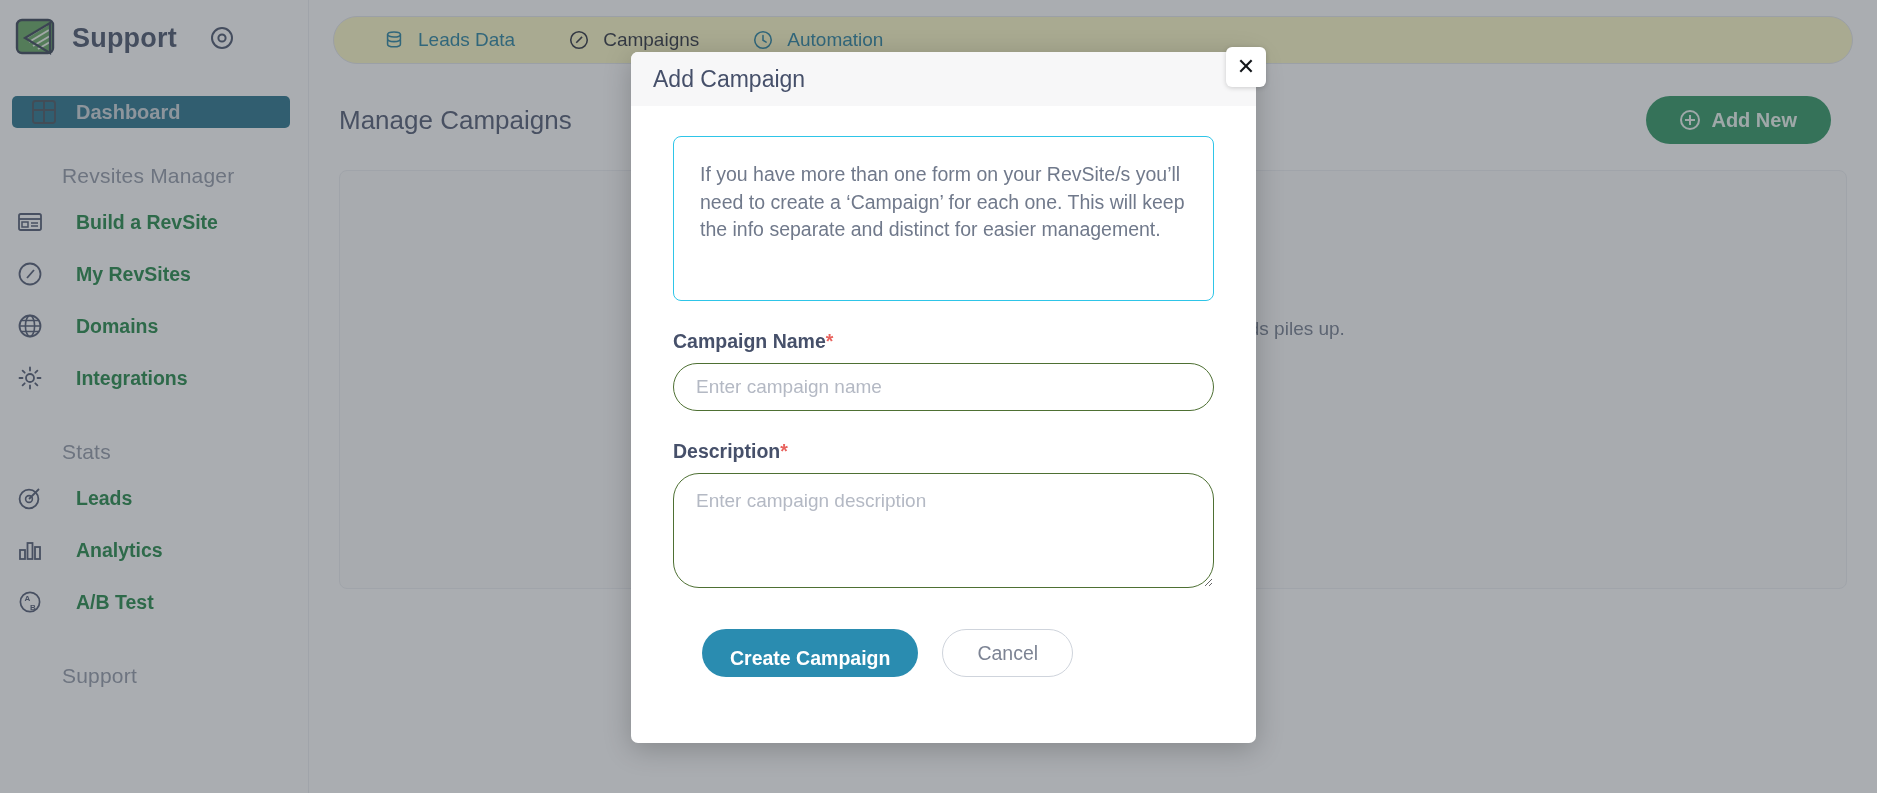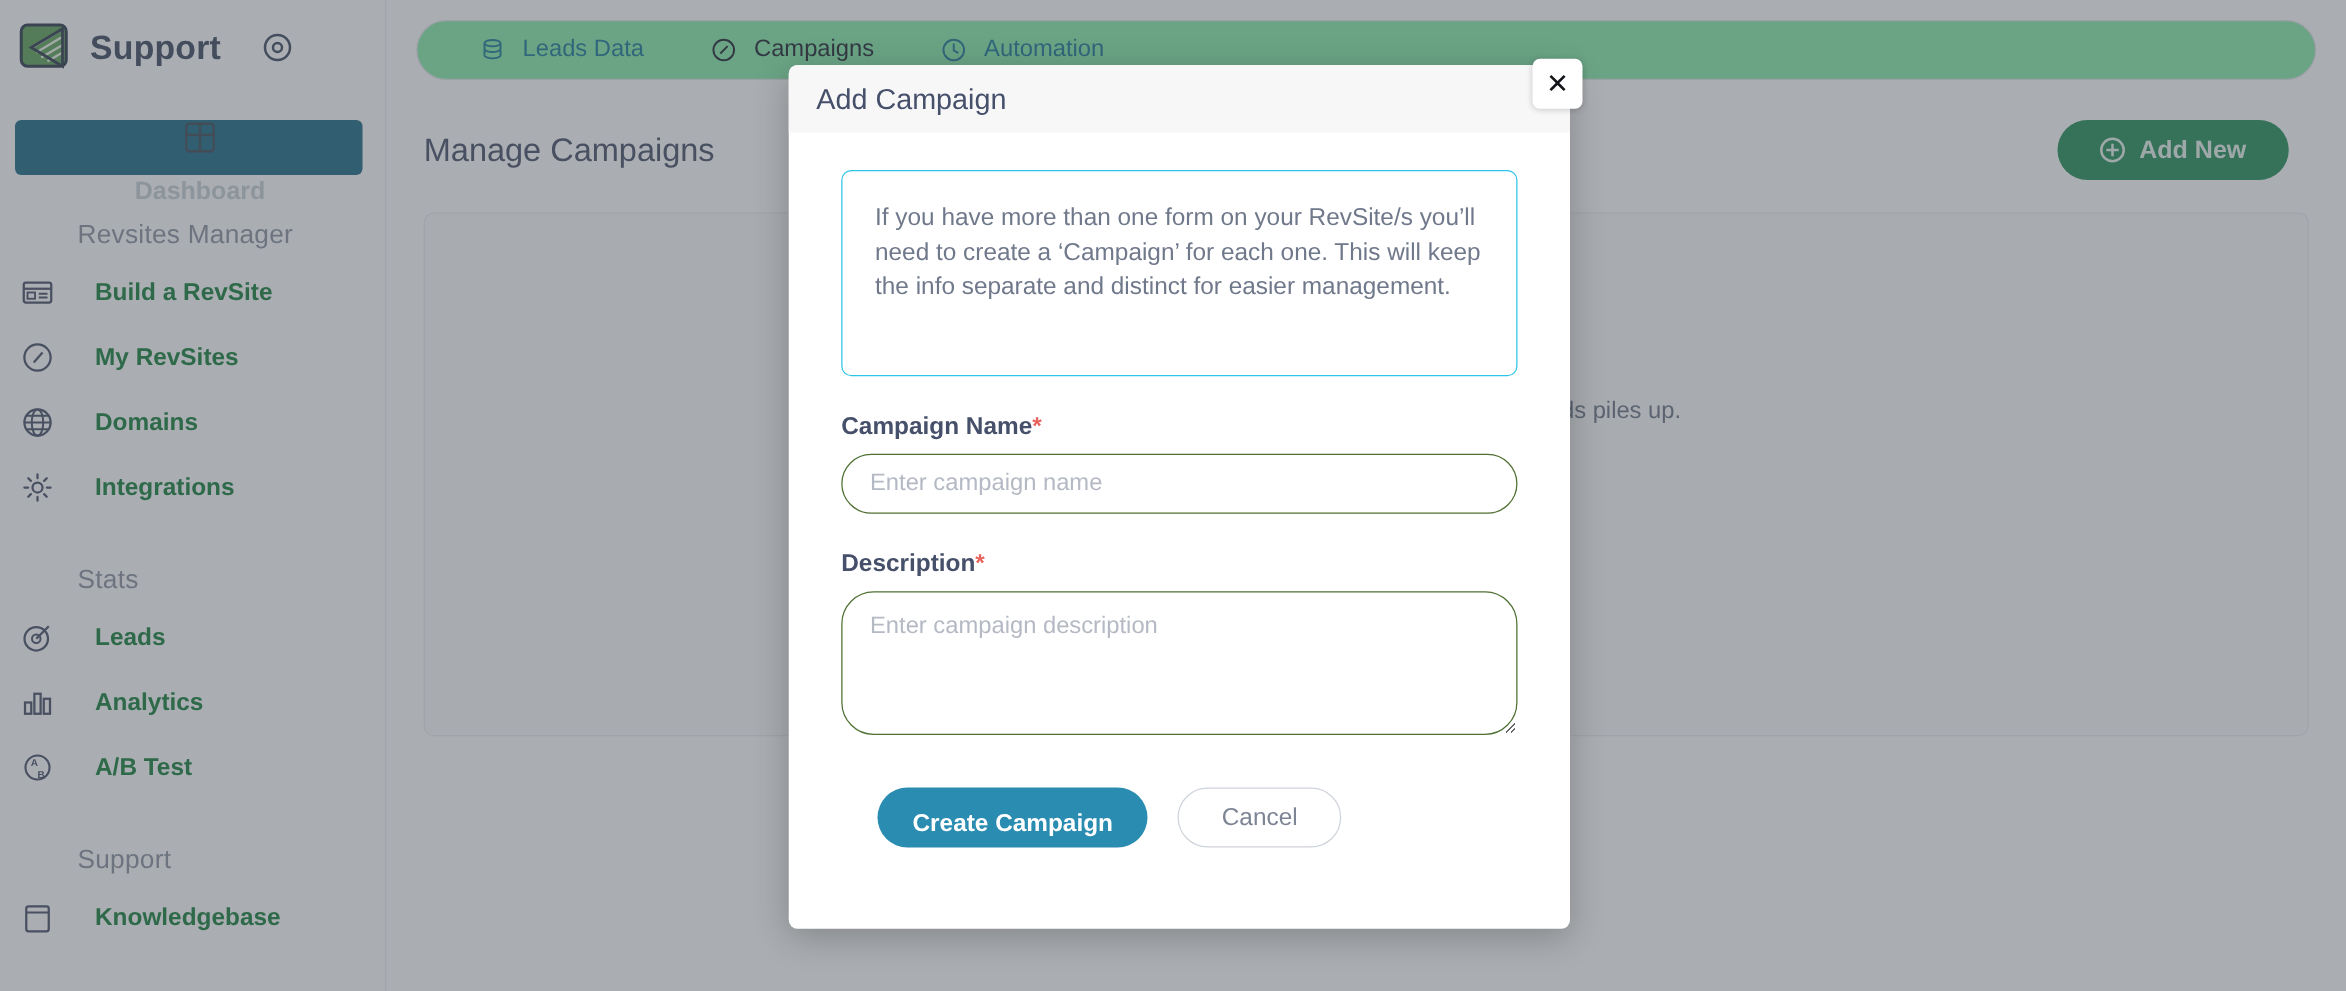--- a/index.html
+++ b/index.html
@@ -28,26 +28,25 @@
   }
   .brand-logo { width: 44px; height: 44px; flex: none; }
   .brand-name {
     font-size: 27px; font-weight: 700; color: #3f4a63;
     letter-spacing: .2px;
   }
   .brand-badge { margin-left: 18px; width: 26px; height: 26px; flex:none; }
 
   .nav-active {
     margin: 20px 18px 0 12px;
-    height: 44px;
+    height: 32px;
     background: #1c6b85;
     border-radius: 5px;
     display: flex; align-items: center; gap: 18px;
     padding-left: 18px;
-    flex-direction: column;
   }
   .nav-active .nav-label { color: #c9d2d8; font-size: 20px; font-weight: 600; }
 
   .nav-section {
     color: #8d94a3; font-size: 21px;
     padding: 36px 0 8px 62px;
     letter-spacing: .2px;
   }
   .nav-item {
     display: flex; align-items: center; gap: 32px;
@@ -59,21 +58,21 @@
   
   .content { flex: 1; min-width: 0; position: relative; }
 
   .tabbar {
     margin: 16px 24px 0 24px;
     height: 48px;
     border: 1px solid #e3e6ea;
     border-radius: 26px;
     display: flex; 
     padding-left: 22px; gap: 0;
-    background: #86efac;
+    background: #fef9c3;
   }
   .tab {
     display: flex; align-items: center; gap: 12px;
     padding: 0 26px; height: 46px;
     color: #1c7b99; font-size: 19px;
   }
   .tab.active { color: #1f2430; }
   .tab-ico { width: 24px; height: 24px; flex:none; display:flex; align-items:center; justify-content:center;}
 
   .page-head {
@@ -334,29 +333,20 @@
             <circle cx="14" cy="14" r="9.6" fill="none" stroke="#46506a" stroke-width="1.7"></circle>
             <text x="8.5" y="13" font-size="8" fill="#46506a" font-family="Liberation Sans">A</text>
             <text x="14" y="22" font-size="8" fill="#46506a" font-family="Liberation Sans">B</text>
           </svg>
         </span>
         <span>A/B Test</span>
       </div>
 
       <div class="nav-section">Support</div>
 
-      <div class="nav-item">
-        <span class="nav-icon">
-          <svg viewBox="0 0 28 28" width="28" height="28">
-            <rect x="5" y="5" width="18" height="20" rx="1.8" fill="none" stroke="#46506a" stroke-width="1.8"></rect>
-            <path d="M5 10 H23" stroke="#46506a" stroke-width="1.6"></path>
-          </svg>
-        </span>
-        <span>Knowledgebase</span>
-      </div>
     </aside>
 
     <main class="content">
 
       <nav class="tabbar">
         <div class="tab">
           <span class="tab-ico">
             <svg viewBox="0 0 24 24" width="22" height="22">
               <ellipse cx="12" cy="6" rx="7" ry="2.8" fill="none" stroke="#1c7b99" stroke-width="1.7"></ellipse>
               <path d="M5 6 v5 c0 1.6 3.2 2.8 7 2.8 s7-1.2 7-2.8 V6" fill="none" stroke="#1c7b99" stroke-width="1.7"></path>

